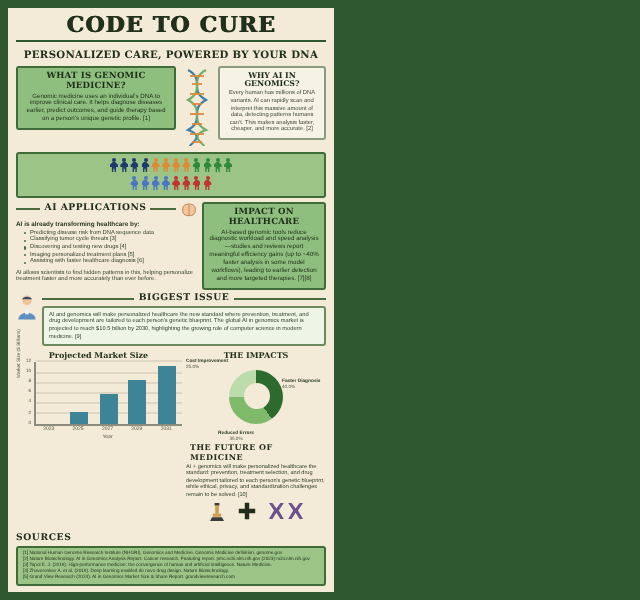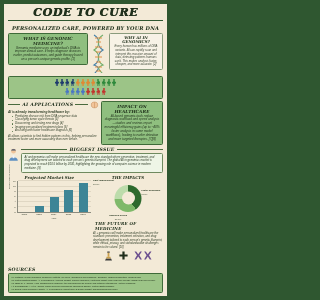--- a/index.html
+++ b/index.html
@@ -11,21 +11,21 @@
   }
   .poster{
     position:relative;width:171px;height:300px;box-sizing:border-box;
     background:#2f5730;padding:3px;
   }
   .sheet{
     width:100%;height:100%;box-sizing:border-box;
     background:#f3ead7;
     border:1.2px solid #2f5730;
     padding:3px 4px;
-    display:flex;flex-direction:column;font-style:italic;
+    display:flex;flex-direction:column;
   }
   
   .title-band{
     text-align:center;
     border-bottom:1.6px solid #2f5730;
     padding-bottom:1px;margin-bottom:2px;
   }
   .title{
     font-family:"DejaVu Serif", serif;
     font-weight:bold;

